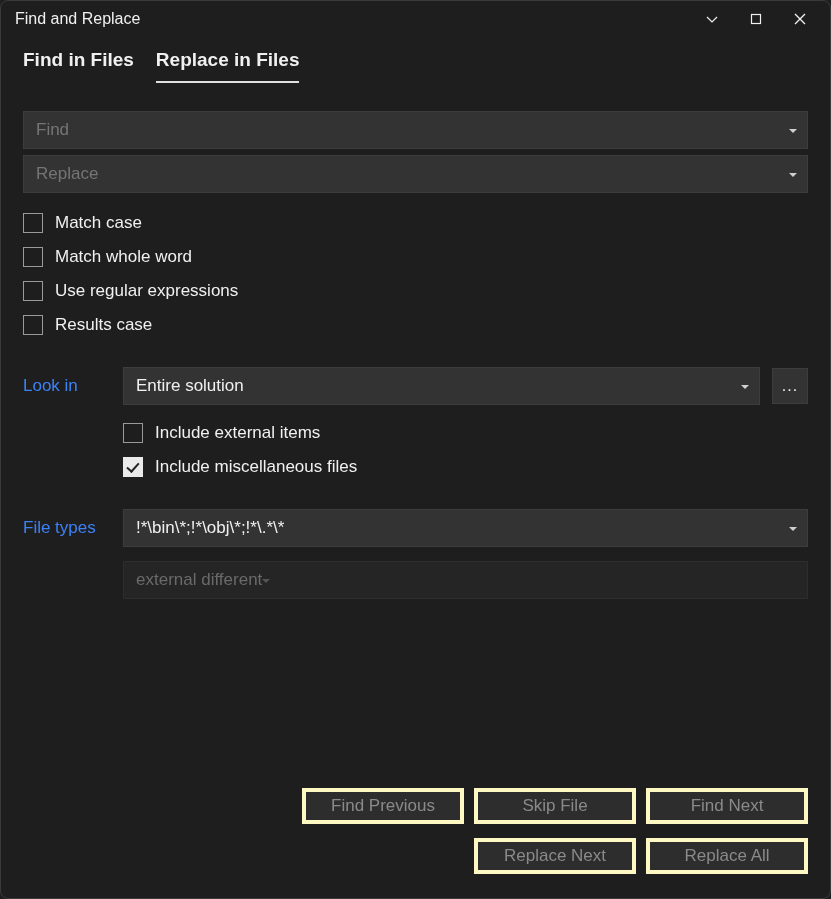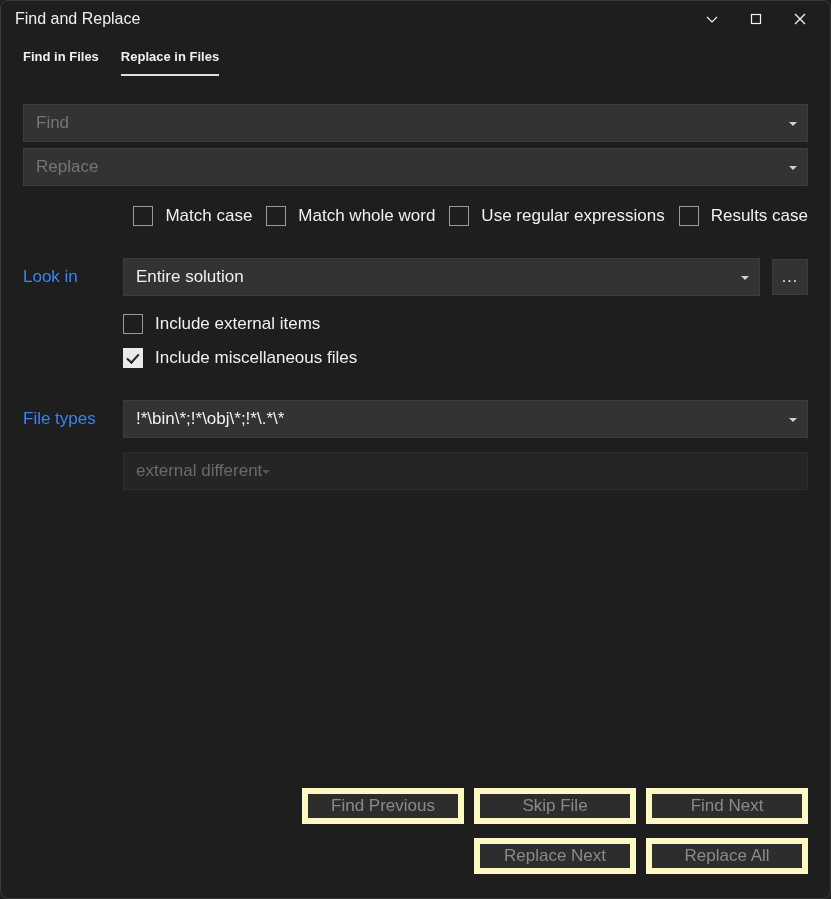--- a/index.html
+++ b/index.html
@@ -48,21 +48,21 @@
     .titlebar-btn svg {
       width: 12px;
       height: 12px;
       stroke: currentColor;
     }
     
     .tabs {
       display: flex;
       padding: 12px 22px 0 22px;
       gap: 22px;
-      font-size: 13px;
+      font-size: 19px;
       font-weight: 600;
     }
     .tab {
       padding-bottom: 10px;
       color: #f0f0f0;
       cursor: pointer;
     }
     .tab.active {
       border-bottom: 2px solid #e0e0e0;
     }
@@ -101,23 +101,22 @@
       pointer-events: none;
     }
     .caret svg {
       width: 8px;
       height: 8px;
       fill: #cfcfcf;
     }
     .checks {
       margin-top: 14px;
       display: flex;
-      flex-direction: row;
+      flex-direction: column;
       gap: 14px;
-      justify-content: flex-end;
     }
     .check-row {
       display: flex;
       align-items: center;
       gap: 12px;
       font-size: 17px;
       color: #f0f0f0;
     }
     .check-box {
       width: 20px;
@@ -203,21 +202,21 @@
       align-items: flex-end;
     }
     .btn-row {
       display: flex;
       gap: 10px;
     }
     .btn {
       width: 162px;
       height: 36px;
       background: #2d2d2d;
-      border: 6px solid #fef9c3;
+      border: 4px solid #fef9c3;
       color: #8a8a8a;
       font-size: 17px;
       display: flex;
       align-items: center;
       justify-content: center;
     }
     .filler {
       width: 162px;
       height: 36px;
     }

